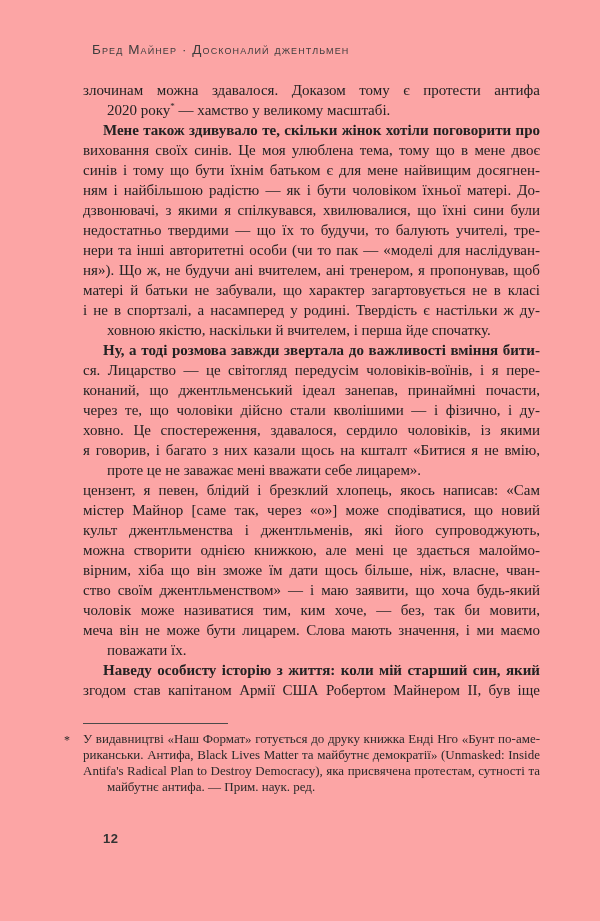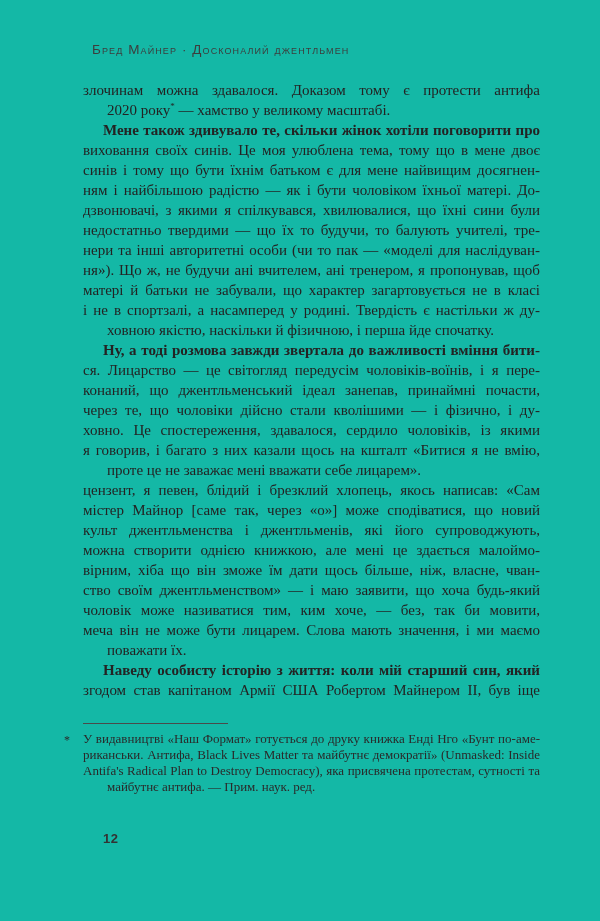--- a/index.html
+++ b/index.html
@@ -1,20 +1,20 @@
 <!DOCTYPE html>
 <html><head>
 <meta charset="utf-8">
 <style>
   html, body { margin:0; padding:0; }
   body {
     width:600px; height:921px; background:#ffffff; position:relative;
     font-family:"Liberation Serif", serif; overflow:hidden;
   }
-  .page { position:absolute; inset:0; background:#14b8a6;padding-left:12px; }
+  .page { position:absolute; inset:0; background:#fca5a5;padding-left:12px; }
   .running-header {
     position:absolute; left:92px; top:42px;
     font-family:"Liberation Sans", sans-serif;
     font-variant:small-caps; letter-spacing:1.1px;
     font-size:13.5px; color:#3d3d3d; white-space:nowrap;
   }
   .body-text {
     position:absolute; left:83px; top:80px; width:457px;
     font-size:15px; line-height:20px; color:#232323;
   }
@@ -52,21 +52,21 @@
       <div class="line indent"><span>Мене також здивувало те, скільки жінок хотіли поговорити про</span></div>
       <div class="line"><span>виховання своїх синів. Це моя улюблена тема, тому що в мене двоє</span></div>
       <div class="line"><span>синів і тому що бути їхнім батьком є для мене найвищим досягнен-</span></div>
       <div class="line"><span>ням і найбільшою радістю — як і бути чоловіком їхньої матері. До-</span></div>
       <div class="line"><span>дзвонювачі, з якими я спілкувався, хвилювалися, що їхні сини були</span></div>
       <div class="line"><span>недостатньо твердими — що їх то будучи, то балують учителі, тре-</span></div>
       <div class="line"><span>нери та інші авторитетні особи (чи то пак — «моделі для наслідуван-</span></div>
       <div class="line"><span>ня»). Що ж, не будучи ані вчителем, ані тренером, я пропонував, щоб</span></div>
       <div class="line"><span>матері й батьки не забували, що характер загартовується не в класі</span></div>
       <div class="line"><span>і не в спортзалі, а насамперед у родині. Твердість є настільки ж ду-</span></div>
-      <div class="line no-just"><span>ховною якістю, наскільки й фізичною, і перша йде спочатку.</span></div>
+      <div class="line no-just"><span>ховною якістю, наскільки й вчителем, і перша йде спочатку.</span></div>
       <div class="line indent"><span>Ну, а тоді розмова завжди звертала до важливості вміння бити-</span></div>
       <div class="line"><span>ся. Лицарство — це світогляд передусім чоловіків-воїнів, і я пере-</span></div>
       <div class="line"><span>конаний, що джентльменський ідеал занепав, принаймні почасти,</span></div>
       <div class="line"><span>через те, що чоловіки дійсно стали кволішими — і фізично, і ду-</span></div>
       <div class="line"><span>ховно. Це спостереження, здавалося, сердило чоловіків, із якими</span></div>
       <div class="line"><span>я говорив, і багато з них казали щось на кшталт «Битися я не вмію,</span></div>
       <div class="line no-just"><span>проте це не заважає мені вважати себе лицарем».</span></div>
       <div class="line"><span>цензент, я певен, блідий і брезклий хлопець, якось написав: «Сам</span></div>
       <div class="line"><span>містер Майнор [</span><span class="it">саме так, через «о»</span><span>] може сподіватися, що новий</span></div>
       <div class="line"><span>культ джентльменства і джентльменів, які його супроводжують,</span></div>

